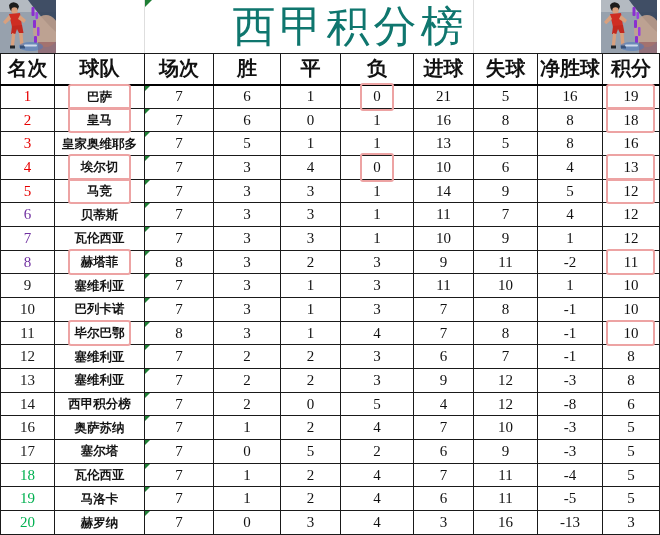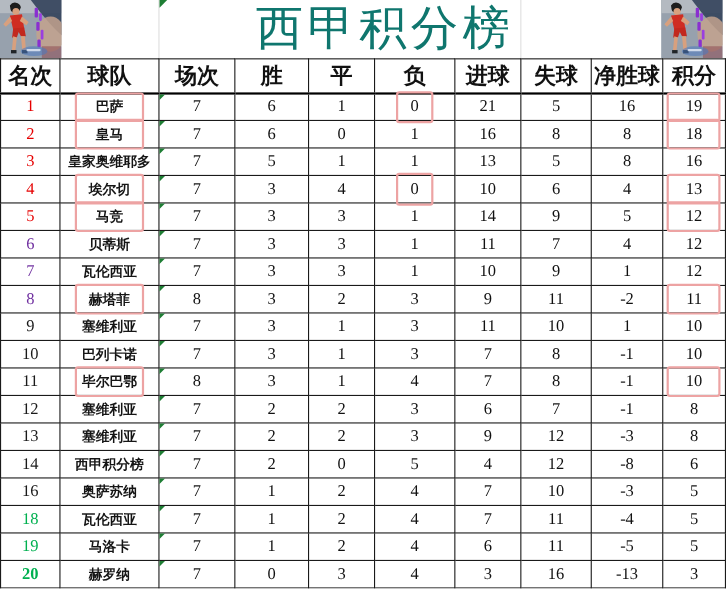--- a/index.html
+++ b/index.html
@@ -325,20 +325,32 @@
           <td class="cell-played"><span>7</span></td>
           <td class="cell-win"><span>1</span></td>
           <td class="cell-draw"><span>2</span></td>
           <td class="cell-loss"><span>4</span></td>
           <td class="cell-gf"><span>7</span></td>
           <td class="cell-ga"><span>10</span></td>
           <td class="cell-gd"><span>-3</span></td>
           <td class="cell-pts"><span>5</span></td>
         </tr>
         <tr>
+          <td class="cell-rank"><span style="color: rgb(26, 26, 26);">17</span></td>
+          <td class="cell-team"><span>塞尔塔</span></td>
+          <td class="cell-played"><span>7</span></td>
+          <td class="cell-win"><span>0</span></td>
+          <td class="cell-draw"><span>5</span></td>
+          <td class="cell-loss"><span>2</span></td>
+          <td class="cell-gf"><span>6</span></td>
+          <td class="cell-ga"><span>9</span></td>
+          <td class="cell-gd"><span>-3</span></td>
+          <td class="cell-pts"><span>5</span></td>
+        </tr>
+        <tr>
           <td class="cell-rank"><span style="color: rgb(0, 176, 80);">18</span></td>
           <td class="cell-team"><span>瓦伦西亚</span></td>
           <td class="cell-played"><span>7</span></td>
           <td class="cell-win"><span>1</span></td>
           <td class="cell-draw"><span>2</span></td>
           <td class="cell-loss"><span>4</span></td>
           <td class="cell-gf"><span>7</span></td>
           <td class="cell-ga"><span>11</span></td>
           <td class="cell-gd"><span>-4</span></td>
           <td class="cell-pts"><span>5</span></td>
@@ -349,21 +361,21 @@
           <td class="cell-played"><span>7</span></td>
           <td class="cell-win"><span>1</span></td>
           <td class="cell-draw"><span>2</span></td>
           <td class="cell-loss"><span>4</span></td>
           <td class="cell-gf"><span>6</span></td>
           <td class="cell-ga"><span>11</span></td>
           <td class="cell-gd"><span>-5</span></td>
           <td class="cell-pts"><span>5</span></td>
         </tr>
         <tr>
-          <td class="cell-rank"><span style="color: rgb(0, 176, 80); font-weight: bold;">20</span></td>
+          <td class="cell-rank"><span style="color: rgb(0, 176, 80);">20</span></td>
           <td class="cell-team"><span>赫罗纳</span></td>
           <td class="cell-played"><span>7</span></td>
           <td class="cell-win"><span>0</span></td>
           <td class="cell-draw"><span>3</span></td>
           <td class="cell-loss"><span>4</span></td>
           <td class="cell-gf"><span>3</span></td>
           <td class="cell-ga"><span>16</span></td>
           <td class="cell-gd"><span>-13</span></td>
           <td class="cell-pts"><span>3</span></td>
         </tr>

